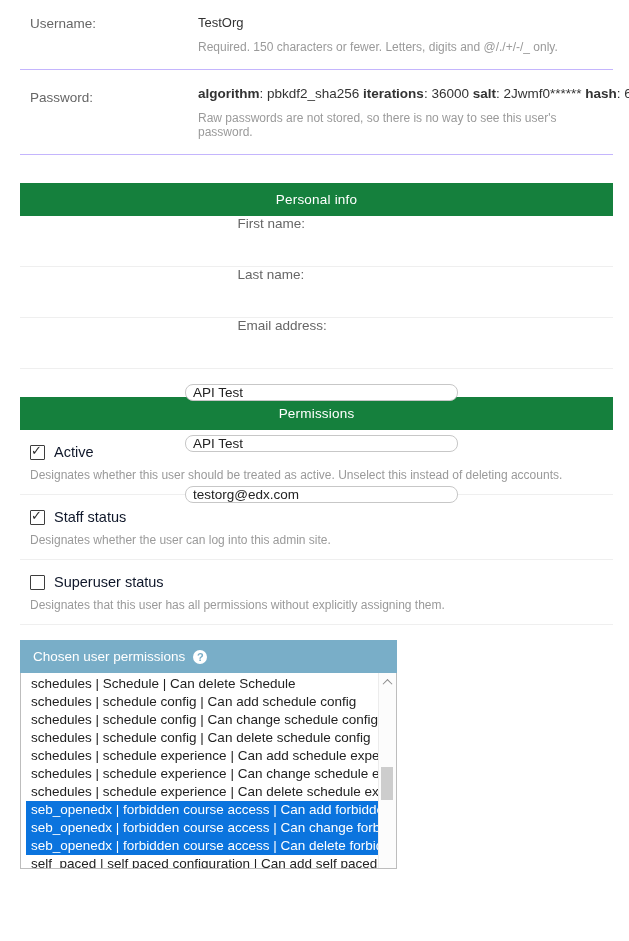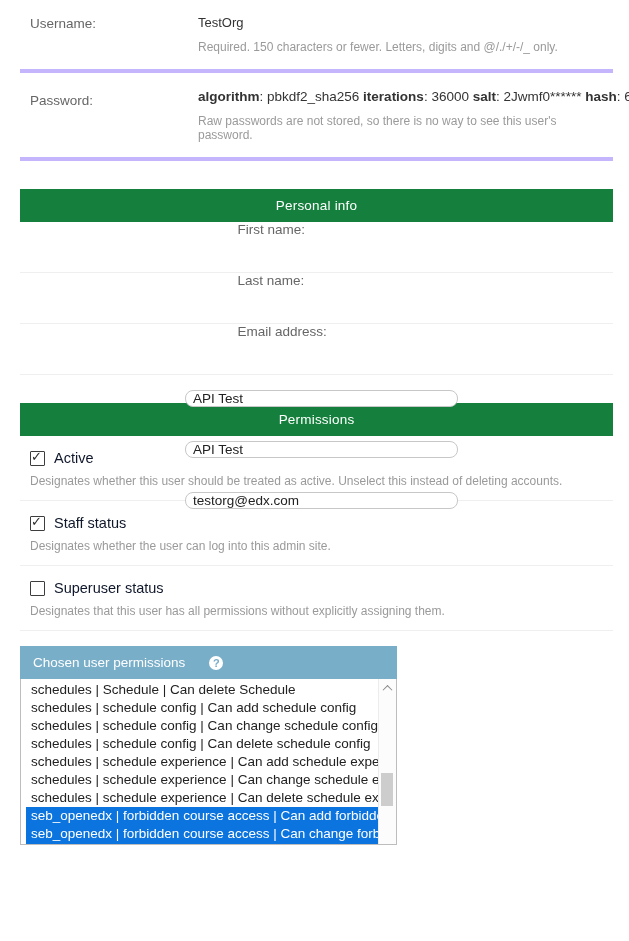--- a/index.html
+++ b/index.html
@@ -4,21 +4,21 @@
 <style>
   html,body{margin:0;padding:0;background:#fff;}
   body{
     width:629px;height:941px;overflow:hidden;
     font-family:"Liberation Sans","DejaVu Sans",sans-serif;
     color:#444;-webkit-font-smoothing:antialiased;
   }
   .main{margin:0 16px 0 20px;width:593px;}
 
   
-  .frow{display:flex;align-items:flex-start;border-bottom:4px solid #c4b5fd;padding:15px 0 15px 10px;}
+  .frow{display:flex;align-items:flex-start;border-bottom:1px solid #c4b5fd;padding:15px 0 15px 10px;}
   .frow .flabel{width:168px;flex:0 0 168px;color:#666;font-size:13.5px;padding-top:1px;}
   .fvalue-col{flex:1;min-width:0;}
   .fvalue{color:#333;font-size:13px;font-weight:400;}
   .fhelp{color:#9a9a9a;font-size:12px;margin-top:10px;}
   .hashline{white-space:nowrap;overflow:hidden;font-size:13.5px;color:#333;width:431px;}
   .hashline b{font-weight:700;}
 
   
   .modhead{
     background:#15803d;color:#fff;height:33px;line-height:33px;
@@ -47,31 +47,31 @@
     content:"\2713";position:absolute;left:0px;top:-3px;
     font-size:13px;font-weight:700;color:#2b2b2b;
   }
   .cblabel{margin-left:9px;color:#0f172a;font-size:14.5px;}
   .cbhelp{color:#9a9a9a;font-size:12px;margin-top:8px;}
 
   
   .chosen-wrap{margin-top:15px;width:377px;}
   .chosen-head{
     background:#79aec8;color:#fff;height:33px;line-height:33px;
-    font-size:13.5px;padding-left:13px;display:flex;align-items:center;gap:16px;
+    font-size:13.5px;padding-left:13px;display:flex;align-items:center;
   }
   .chosen-head .title{line-height:normal;}
   .helpdot{
     width:14px;height:14px;border-radius:50%;background:#fff;color:#79aec8;
     font-size:11px;font-weight:700;display:inline-flex;align-items:center;justify-content:center;
     margin-left:8px;line-height:14px;
   }
   .listbox{
     position:relative;border:1px solid #bdbdbd;border-top:none;background:#fff;
-    height:166px;box-sizing:border-box;overflow:hidden;
+    height:196px;box-sizing:border-box;overflow:hidden;
   }
   .opts{position:absolute;left:0;top:2px;right:17px;}
   .opt{
     margin-left:5px;height:18px;line-height:18px;font-size:13.5px;color:#222;
     white-space:nowrap;overflow:hidden;padding-left:5px;
   }
   .opt.sel{background:#0b74de;color:#fff;}
   .sbar{
     position:absolute;top:0;right:0;width:17px;height:223px;background:#fcfcfc;
     border-left:1px solid #ececec;

